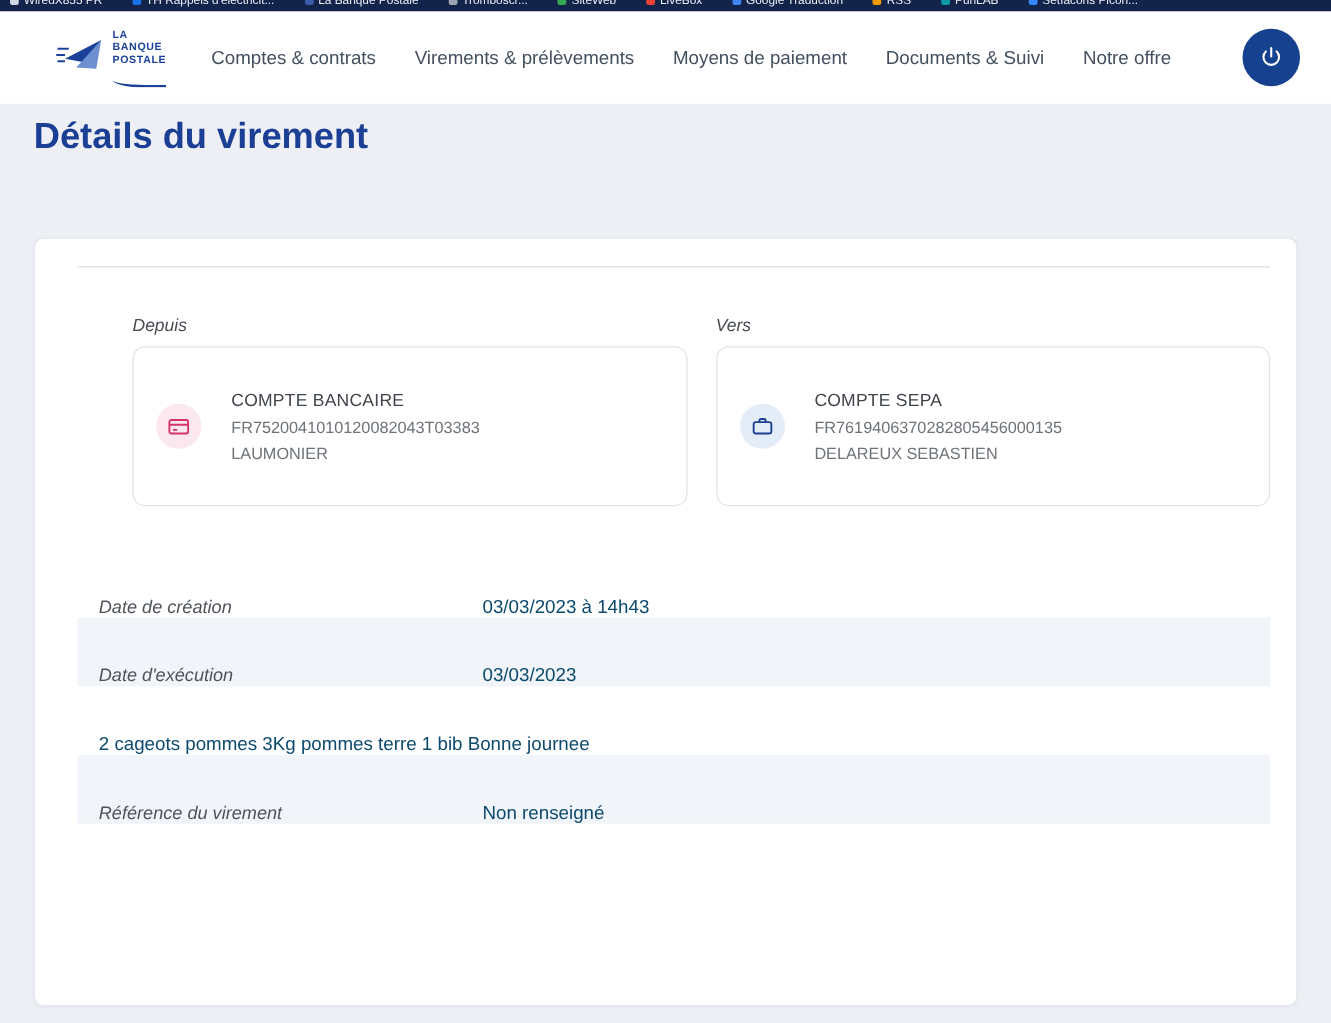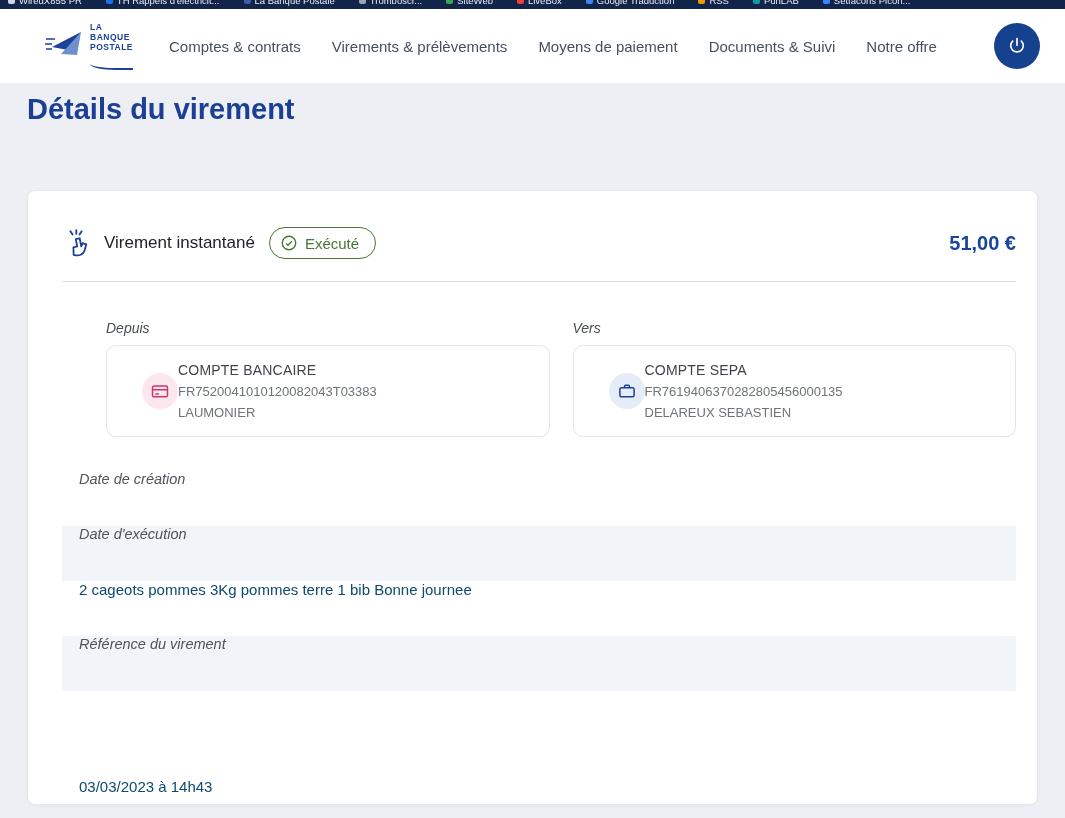--- a/index.html
+++ b/index.html
@@ -48,34 +48,34 @@
                   color:#4a7534; font-size:15px; }
   .status-badge svg { width:18px; height:18px; }
   .tx-amount { margin-left:auto; font-size:20px; font-weight:600; color:#17459c; }
 
   .divider { margin-top:22px; border-bottom:1px solid #dadde2; }
 
   
   .accounts { display:flex; gap:23px; margin-top:38px;margin-left:44px; }
   .account-col { flex:1; min-width:0; }
   .account-dir { font-style:italic; font-size:14px; color:#474c52; margin-bottom:9px; }
-  .account-box { border:1px solid #e2e4e8; border-radius:10px; height:92px;
-                 display:flex; align-items:center; padding-left:35px; 
+  .account-box { border:1px solid #e2e4e8; border-radius:10px; height:128px;
+                 display:flex; align-items:center; padding-left:18px; gap:24px;
                  background:#fff; }
   .account-icon { width:36px; height:36px; border-radius:50%; display:flex;
                   align-items:center; justify-content:center; flex:0 0 auto; }
   .account-icon.pink { background:#fbe7ee; }
   .account-icon.blue { background:#e4ecf8; }
   .account-icon svg { width:20px; height:20px; }
   .account-type { font-size:14px; color:#3f444a; letter-spacing:.2px; }
   .account-iban, .account-holder { font-size:13px; color:#6e7378; margin-top:6px; }
 
   
   .details { margin-top:34px; }
-  .detail-row { height:55px; display:flex; align-items:flex-start; padding-left:17px;flex-direction:column; }
+  .detail-row { height:55px; display:flex; align-items:flex-end; padding-left:17px; }
   .detail-row:nth-child(even) { background:#f1f4f9; }
   .detail-label { flex:0 0 307px; font-style:italic; font-size:14.5px; color:#4f545a; }
   .detail-value { font-size:15px; color:#0c4a6e; }
 </style>
 </head>
 <body>
 
 <div class="bookmarks-bar">
   <div class="bookmarks-inner">
     <span class="bm">
@@ -147,37 +147,20 @@
       <path d="M17.2 6.2a7.5 7.5 0 1 1-10.4 0"></path>
     </svg>
   </button>
 </header>
 
 <div class="content">
   <h1 class="page-title">Détails du virement</h1>
 
   <section class="card">
 
-    <div class="tx-header">
-      <svg class="tx-type-icon" viewBox="0 0 28 28" fill="none" stroke="#1b4298" stroke-width="1.7" stroke-linecap="round" stroke-linejoin="round">
-        <path d="M6 3l2 3"></path>
-        <path d="M11.5 2v3.4"></path>
-        <path d="M16.5 3l-2 3"></path>
-        <path d="M9 25c5 1.6 9.2-.4 10.2-4l1.6-5.8-3.4-1-1.3 3-1.5-7.6-3.6.8 1.3 6.8-3.5.8 0.2 7z"></path>
-      </svg>
-      <span class="tx-type-label">Virement instantané</span>
-      <span class="status-badge">
-        <svg viewBox="0 0 24 24" fill="none" stroke="#4a7534" stroke-width="1.8">
-          <circle cx="12" cy="12" r="9"></circle>
-          <path d="M8 12.5l2.5 2.5L16 9.5"></path>
-        </svg>
-        <span>Exécuté</span>
-      </span>
-      <span class="tx-amount">51,00 €</span>
-    </div>
 
     <div class="divider"></div>
 
     <div class="accounts">
       <div class="account-col">
         <div class="account-dir">Depuis</div>
         <div class="account-box">
           <span class="account-icon pink">
             <svg viewBox="0 0 24 24" fill="none" stroke="#d6336c" stroke-width="1.8">
               <rect x="3" y="6" width="18" height="13" rx="2"></rect>

